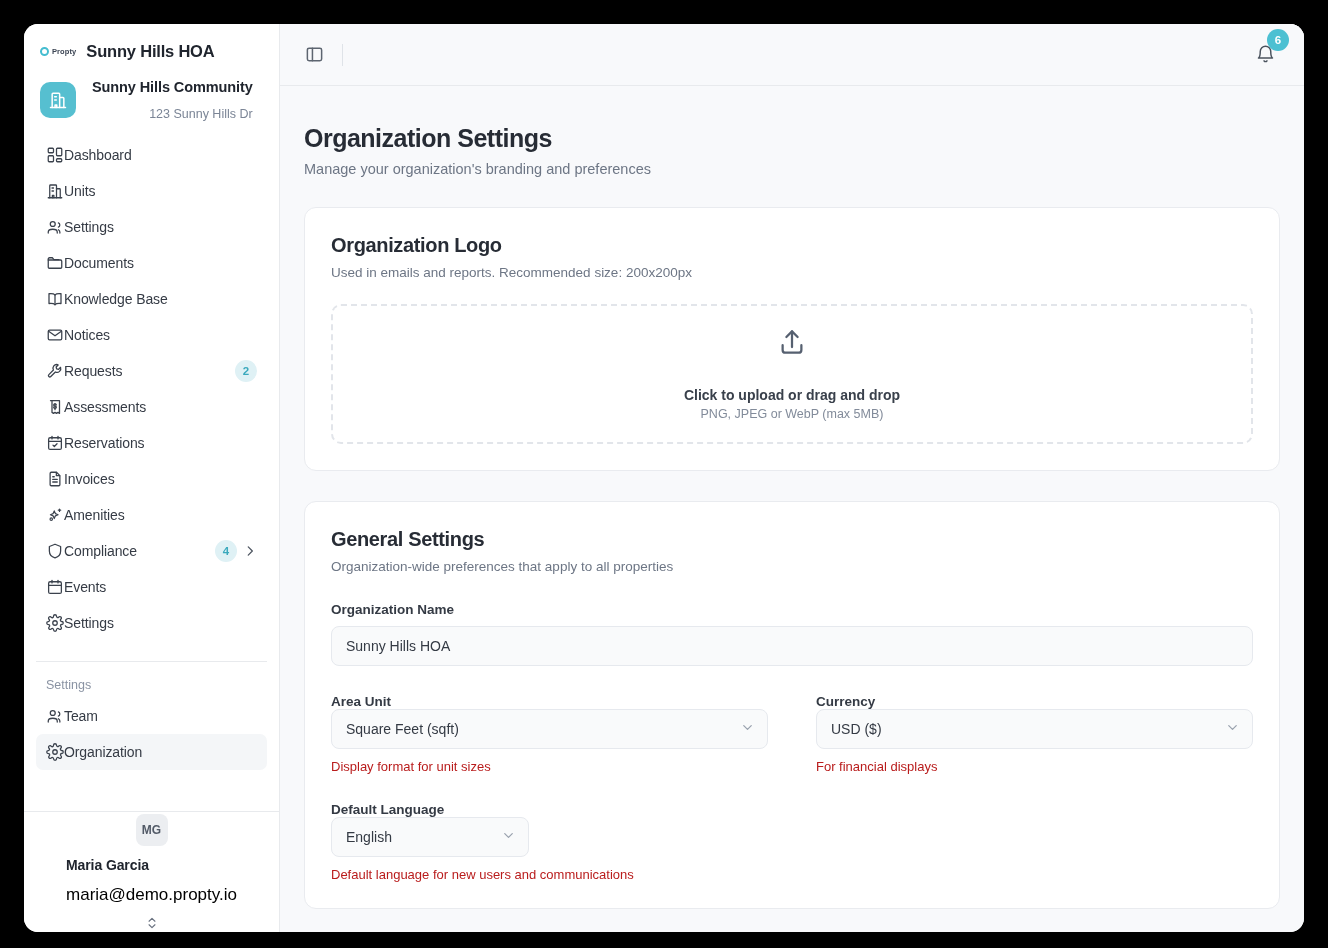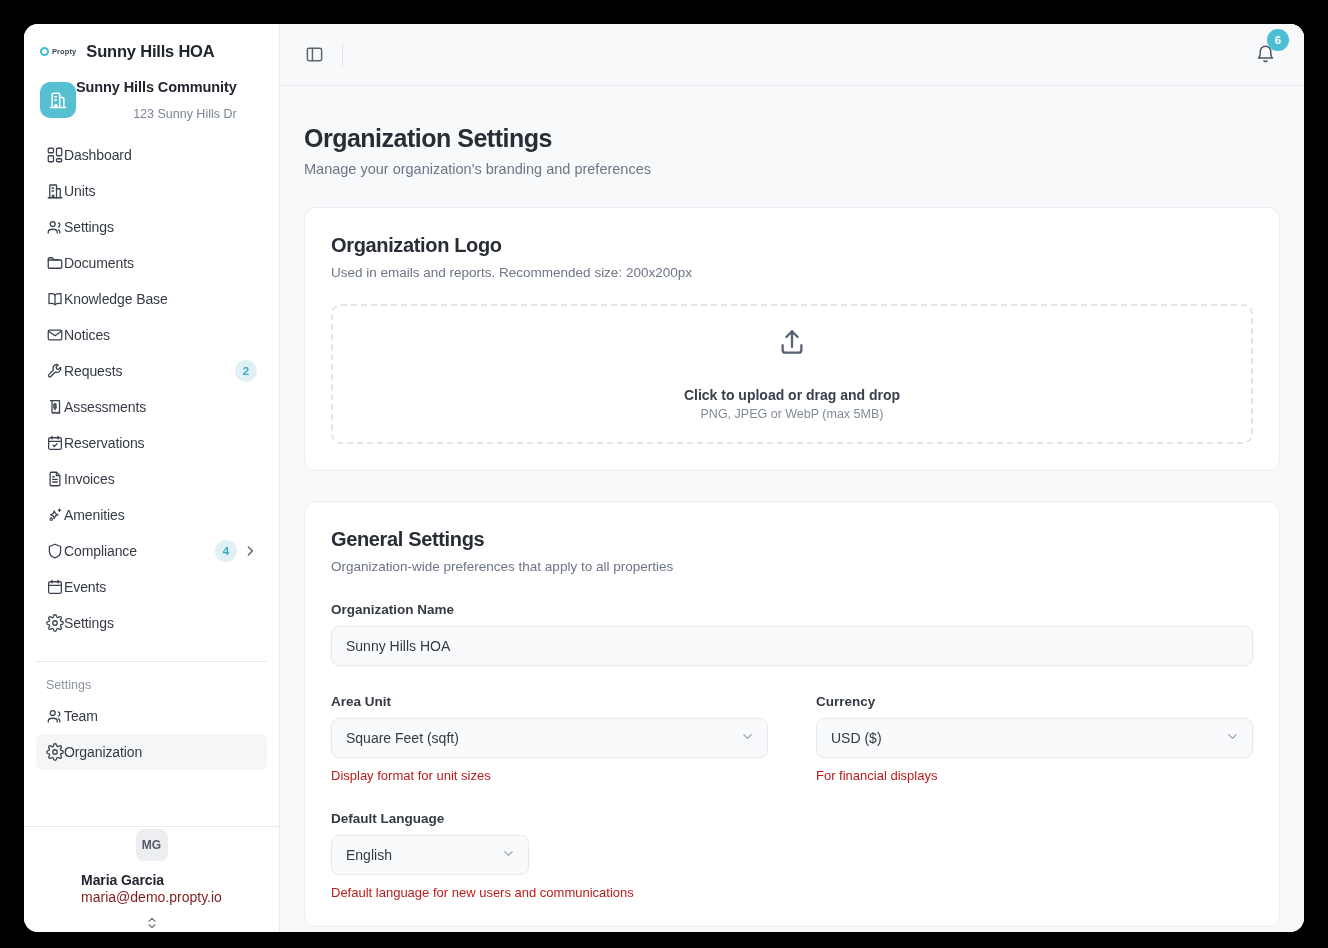--- a/index.html
+++ b/index.html
@@ -39,21 +39,21 @@
     border: 2.5px solid #45bdd0; background: #ffffff;
   }
   .brand-mark-text {
     font-size: 7.5px; font-weight: bold; color: #3b4453; letter-spacing: .1px;
   }
   .brand-title {
     font-size: 16.5px; font-weight: bold; color: #20252e; letter-spacing: -.2px;
   }
 
   .property {
-    display: flex; align-items: center; gap: 0;
+    display: flex; align-items: center; gap: 16px;
     padding: 8px 16px 16px 16px;
   }
   .property-avatar {
     width: 36px; height: 36px; border-radius: 10px;
     background: #56bfd0;
     display: flex; align-items: center; justify-content: center;
     flex: 0 0 36px;
   }
   .property-text { min-width: 0; }
   .property-name {
@@ -97,21 +97,21 @@
     flex-direction: column;
   }
   .user-avatar {
     width: 32px; height: 32px; border-radius: 8px;
     background: #eceef1; color: #525a67;
     font-size: 12px; font-weight: bold;
     display: flex; align-items: center; justify-content: center;
     flex: 0 0 32px;
   }
   .user-name { font-size: 14px; font-weight: bold; color: #20252e; letter-spacing: -.1px; }
-  .user-mail { font-size: 14px; color: #7f1d1d; margin-top: 1px; }
+  .user-mail { font-size: 17px; color: #000000; margin-top: 12px; }
   .user-text { flex: 1; min-width: 0; }
   .updown { width: 14px; height: 14px; flex: 0 0 14px; }
 
   
   .main { flex: 1; display: flex; flex-direction: column; background: #f8f9fb; min-width: 0; }
   .topbar {
     height: 62px; flex: 0 0 62px;
     background: #f8f9fb;
     border-bottom: 1px solid #e8eaed;
     display: flex; align-items: center;
@@ -166,21 +166,20 @@
     margin-top: 9px;
     height: 40px; width: 100%;
     border: 1px solid #e6e9ee; border-radius: 8px;
     background: #f9fafb;
     display: flex; align-items: center;
     padding: 0 14px;
     font-size: 14px; color: #343a44;
     cursor: text;
   }
   .select {
-    margin-top: 9px;
     height: 40px; width: 100%;
     border: 1px solid #e6e9ee; border-radius: 8px;
     background: #f9fafb;
     display: flex; align-items: center; justify-content: space-between;
     padding: 0 12px 0 14px;
     font-size: 14px; color: #343a44;
     cursor: pointer;
   }
   .hint { font-size: 13px; color: #b91c1c; margin-top: 10px; }
 

